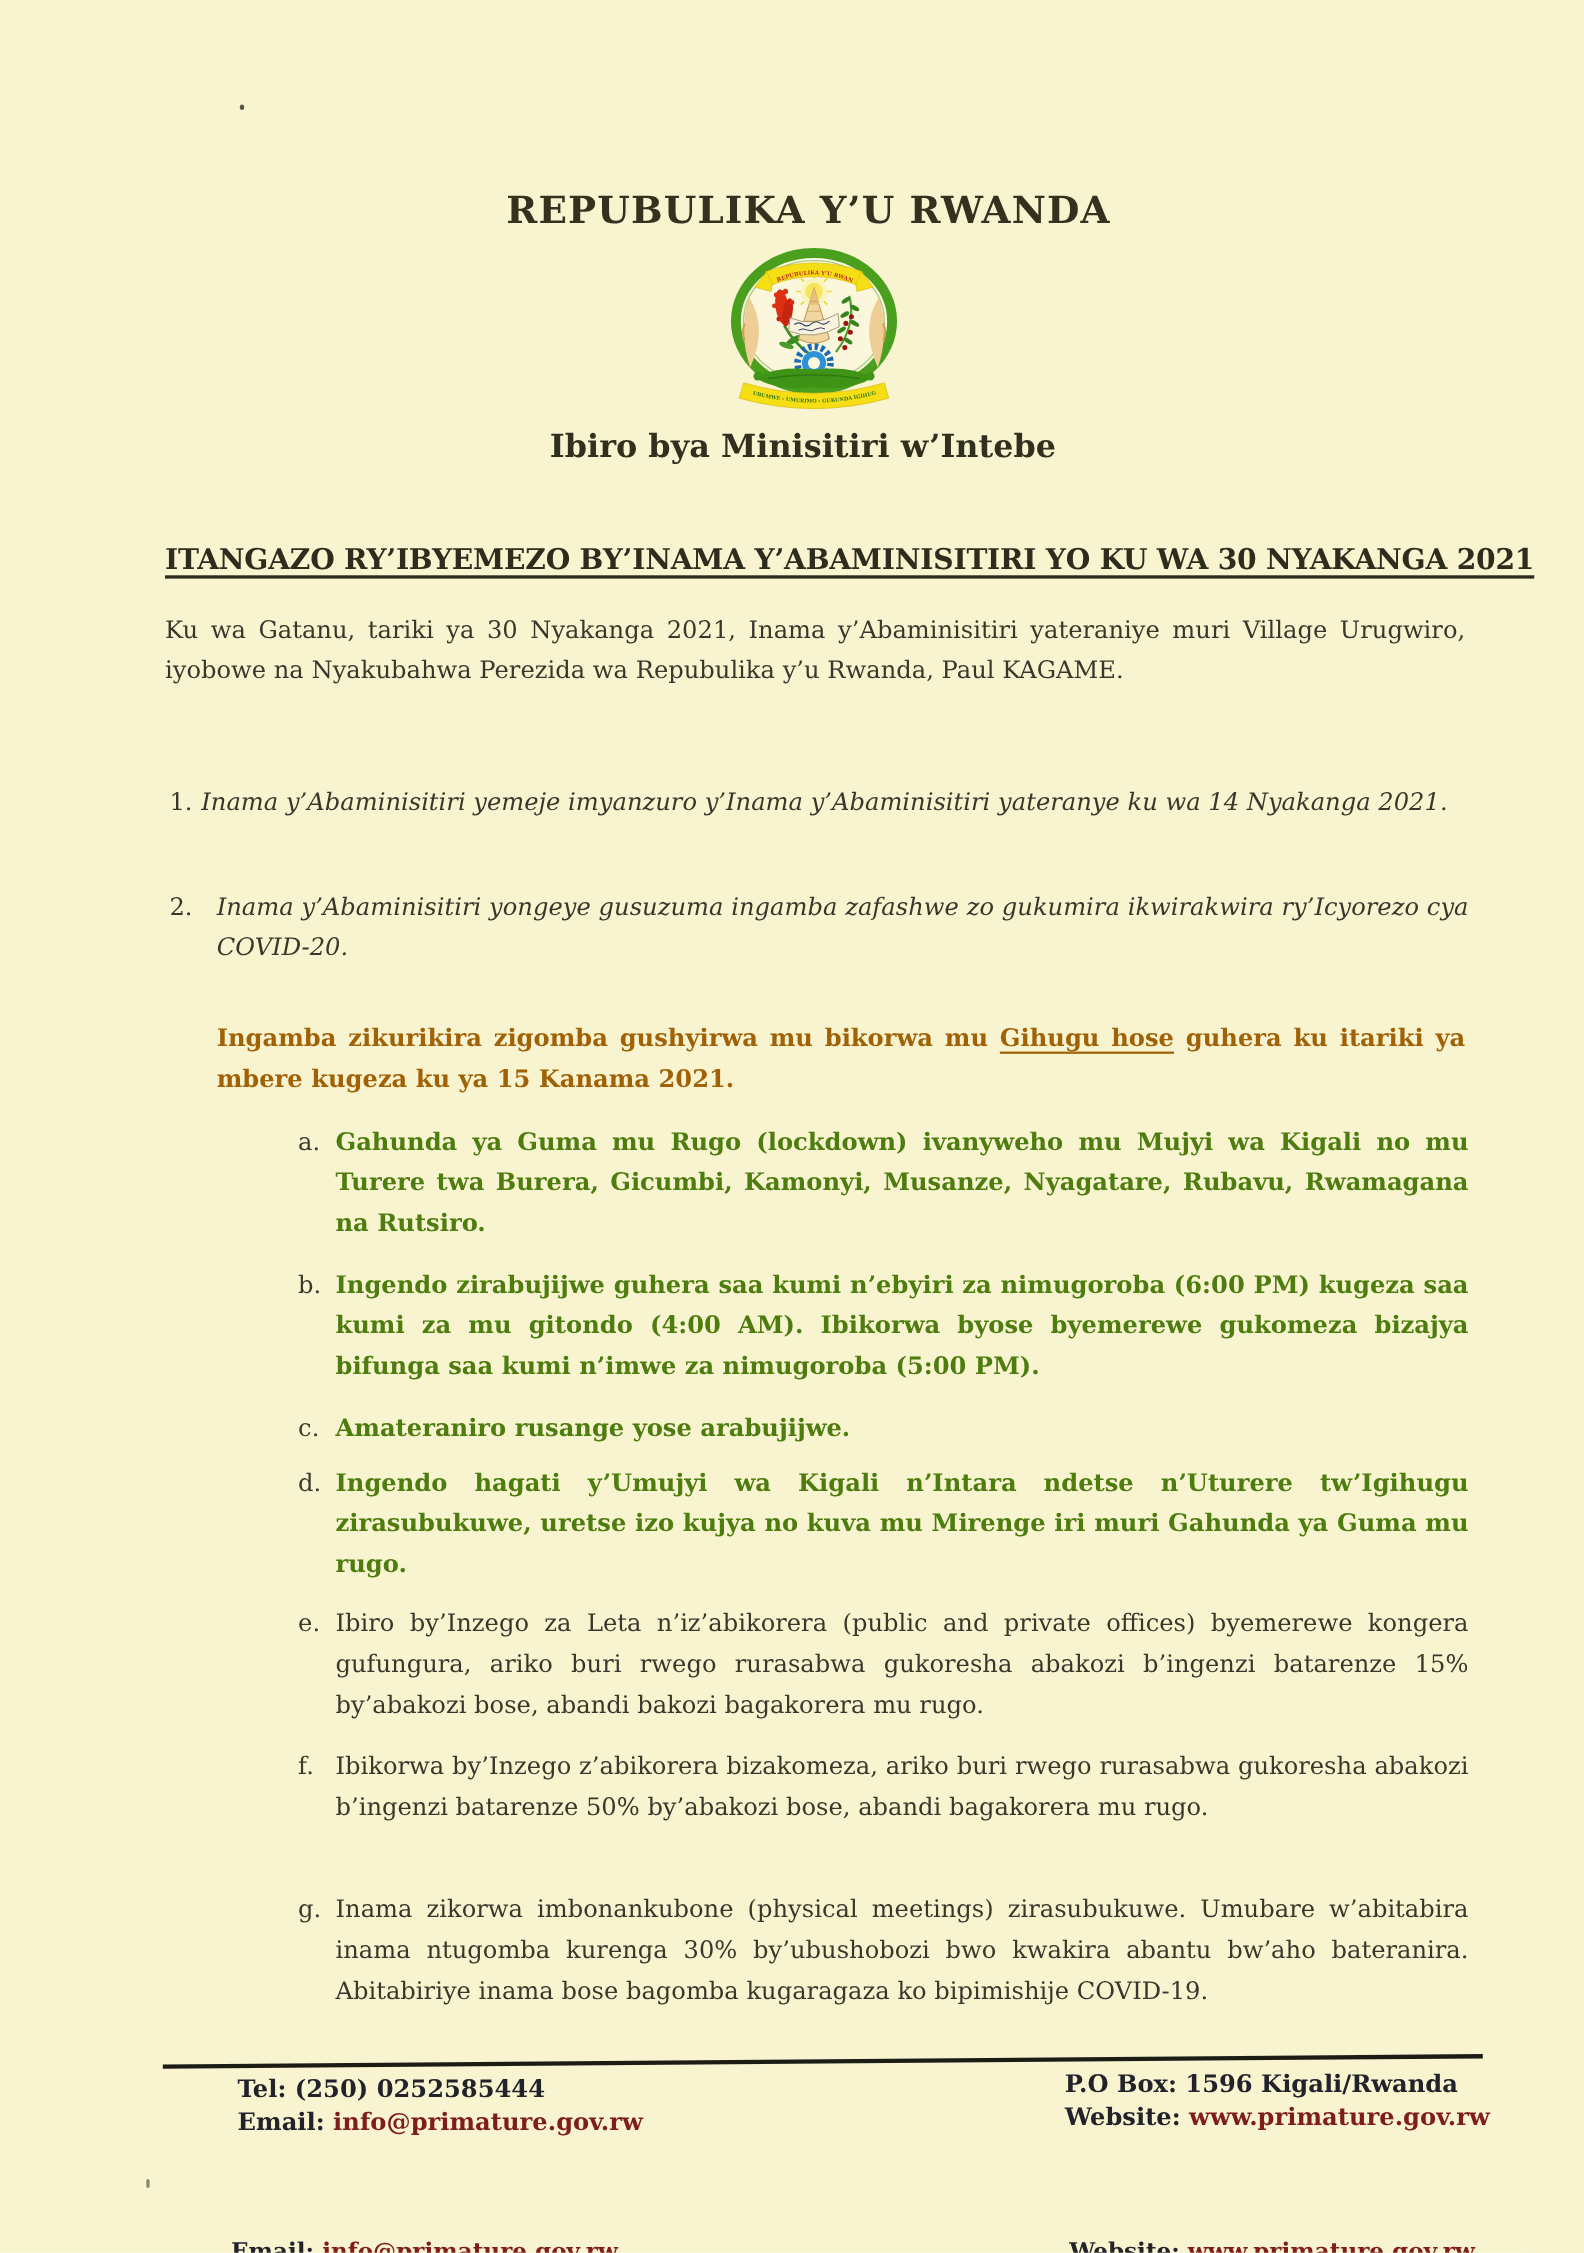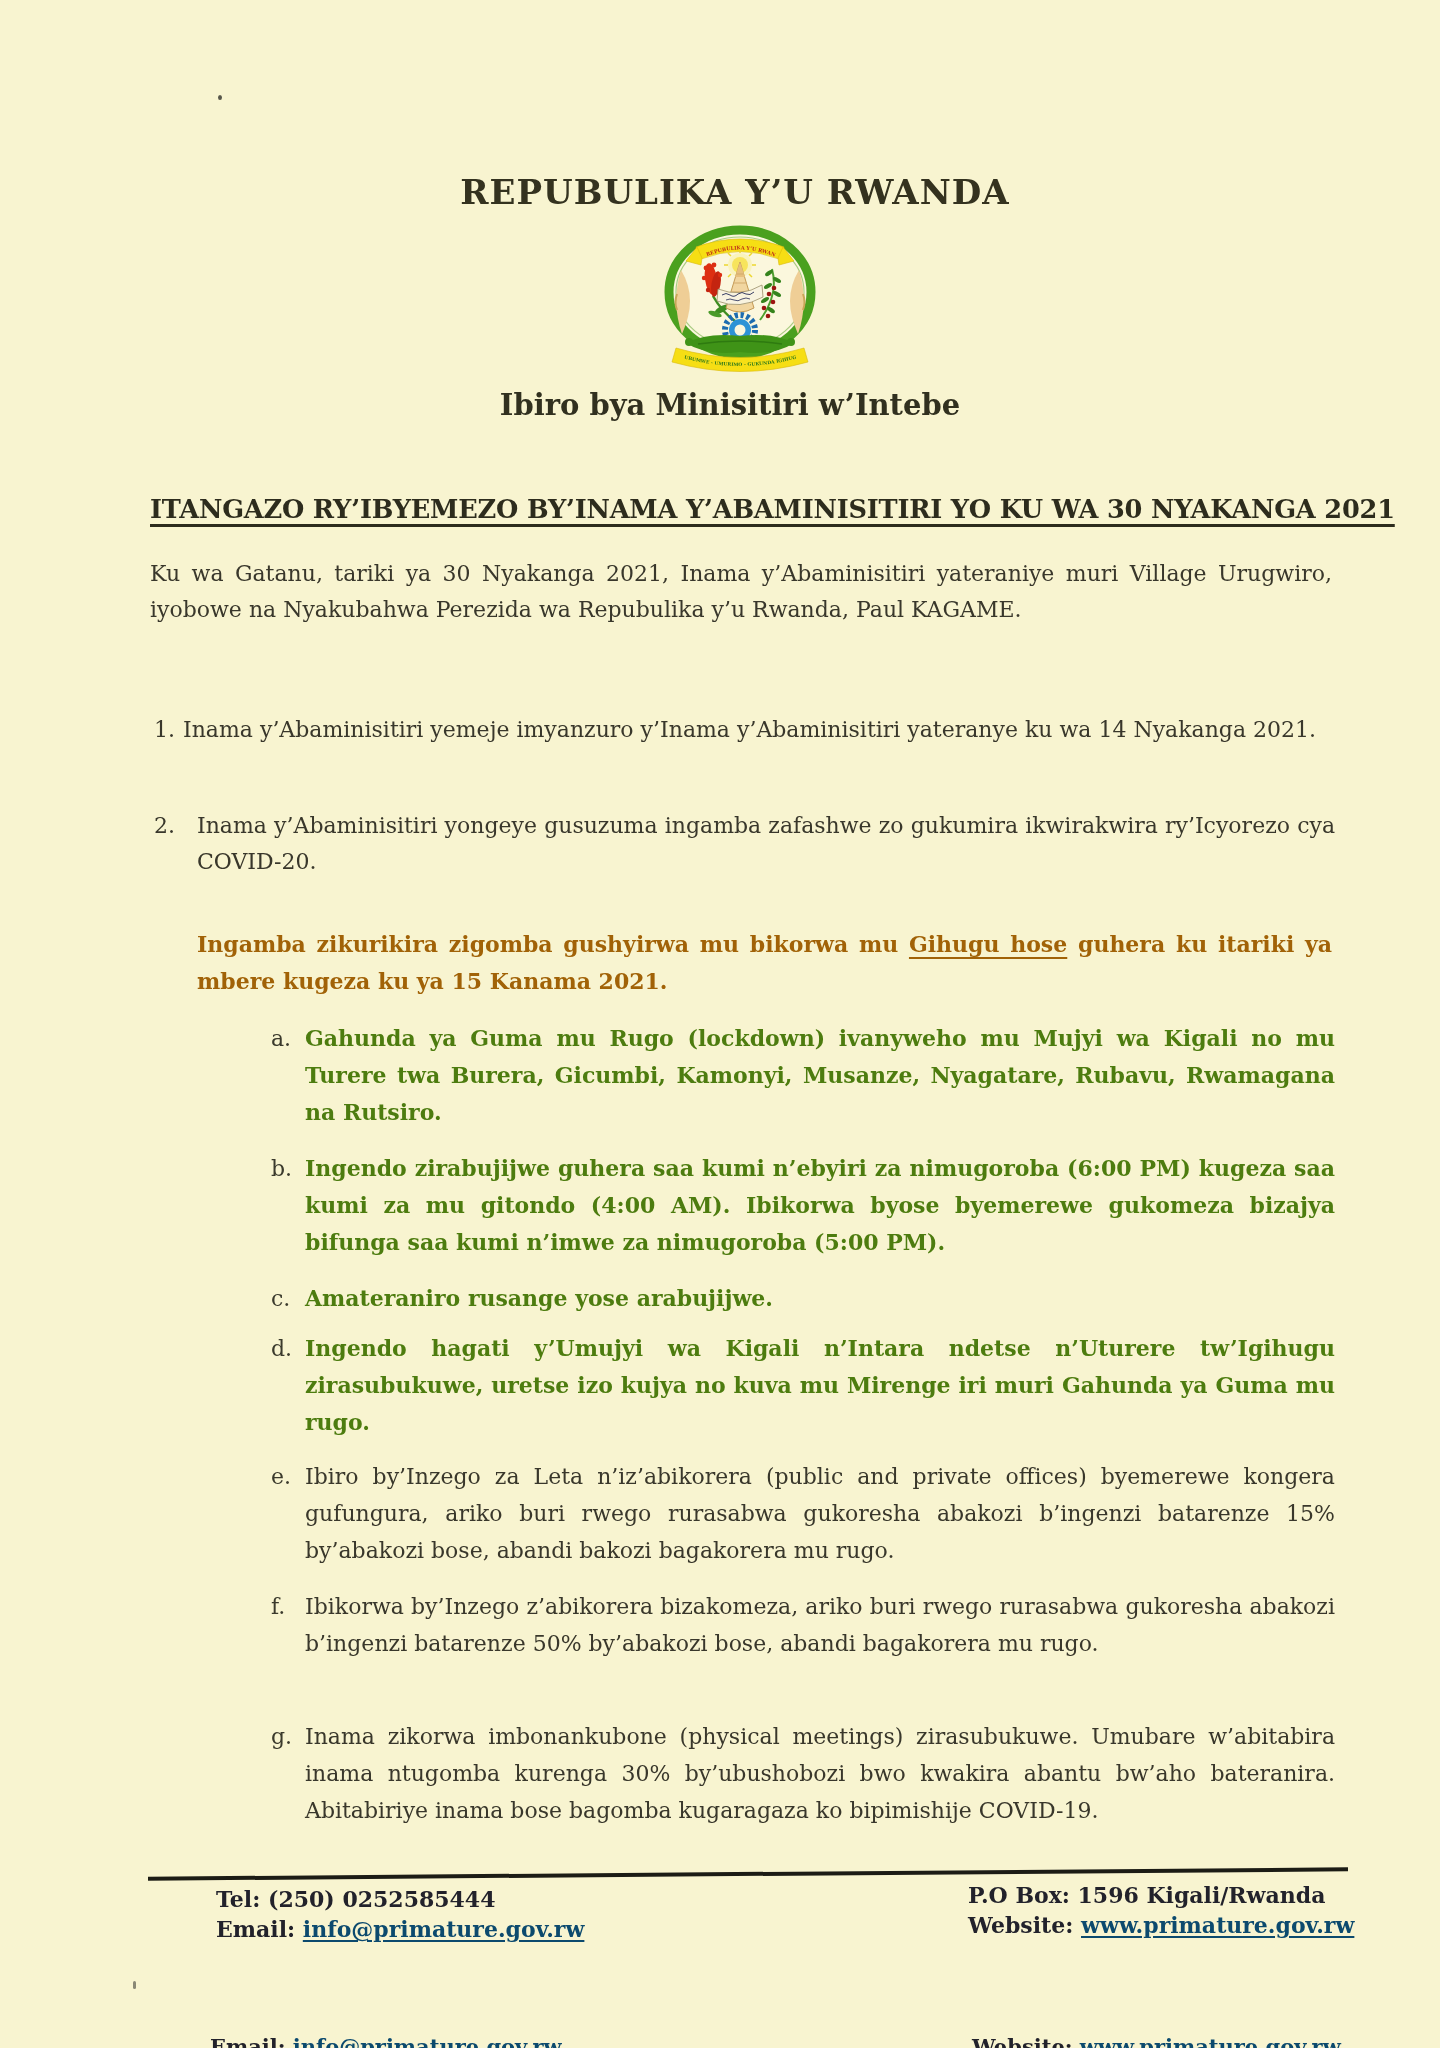--- a/index.html
+++ b/index.html
@@ -32,41 +32,41 @@
     transform:scaleX(.985);transform-origin:left;
     letter-spacing:-0.2px;
   }
   .body-text{font-size:22px;line-height:36px;}
   .intro{
     position:absolute;left:150px;top:556px;width:1182px;margin:0;
     text-align:justify;
   }
   .num-item{position:absolute;left:150px;width:1185px;}
   .num-item .marker{position:absolute;left:4px;top:0;}
-  .num-item .itext{text-align:justify;}
+  .num-item .itext{text-align:justify;font-style:italic;}
   .ind1{margin-left:33px;}
   .ind2{margin-left:47px;}
   .measures{
     position:absolute;left:197px;top:926px;width:1135px;
     font-weight:bold;text-align:justify;color:#a16207;
     line-height:37px;
   }
   .measures .ul{text-decoration:underline;text-decoration-thickness:2px;text-underline-offset:5px;}
   .let-item{position:absolute;left:271px;width:1061px;line-height:37px;}
   .let-item .marker{position:absolute;left:0;top:0;font-weight:normal;color:#3b3a2c;}
   .let-item .itext{margin-left:34px;text-align:justify;width:1030px;}
   .let-bold .itext{font-weight:bold;color:#4d7c0f;}
   .rule{
     position:absolute;left:148px;top:1872px;width:1200px;height:4px;
     background:#1c1c15;transform:rotate(-0.45deg);
   }
   .f-col{position:absolute;font-size:22px;font-weight:bold;color:#22222b;line-height:30px;}
   .f-left{left:216px;top:1884px;}
   .f-right{left:968px;top:1880px;}
-  .f-link{color:#0c4a6e;text-decoration:underline;text-underline-offset:3px;}
+  .f-link{color:#7f1d1d;text-underline-offset:3px;}
   .np-strip{position:absolute;top:2034px;font-size:21px;font-weight:bold;color:#22222b;}
   .np-left{left:210px;}
   .np-right{left:972px;}
   .speck{position:absolute;border-radius:50%;background:#57564a;}
   .speck1{left:218px;top:95px;width:4px;height:5px;}
   .speck2{left:133px;top:1981px;width:3px;height:8px;background:#8a8875;border-radius:2px;}
 </style>
 </head>
 <body>
 

